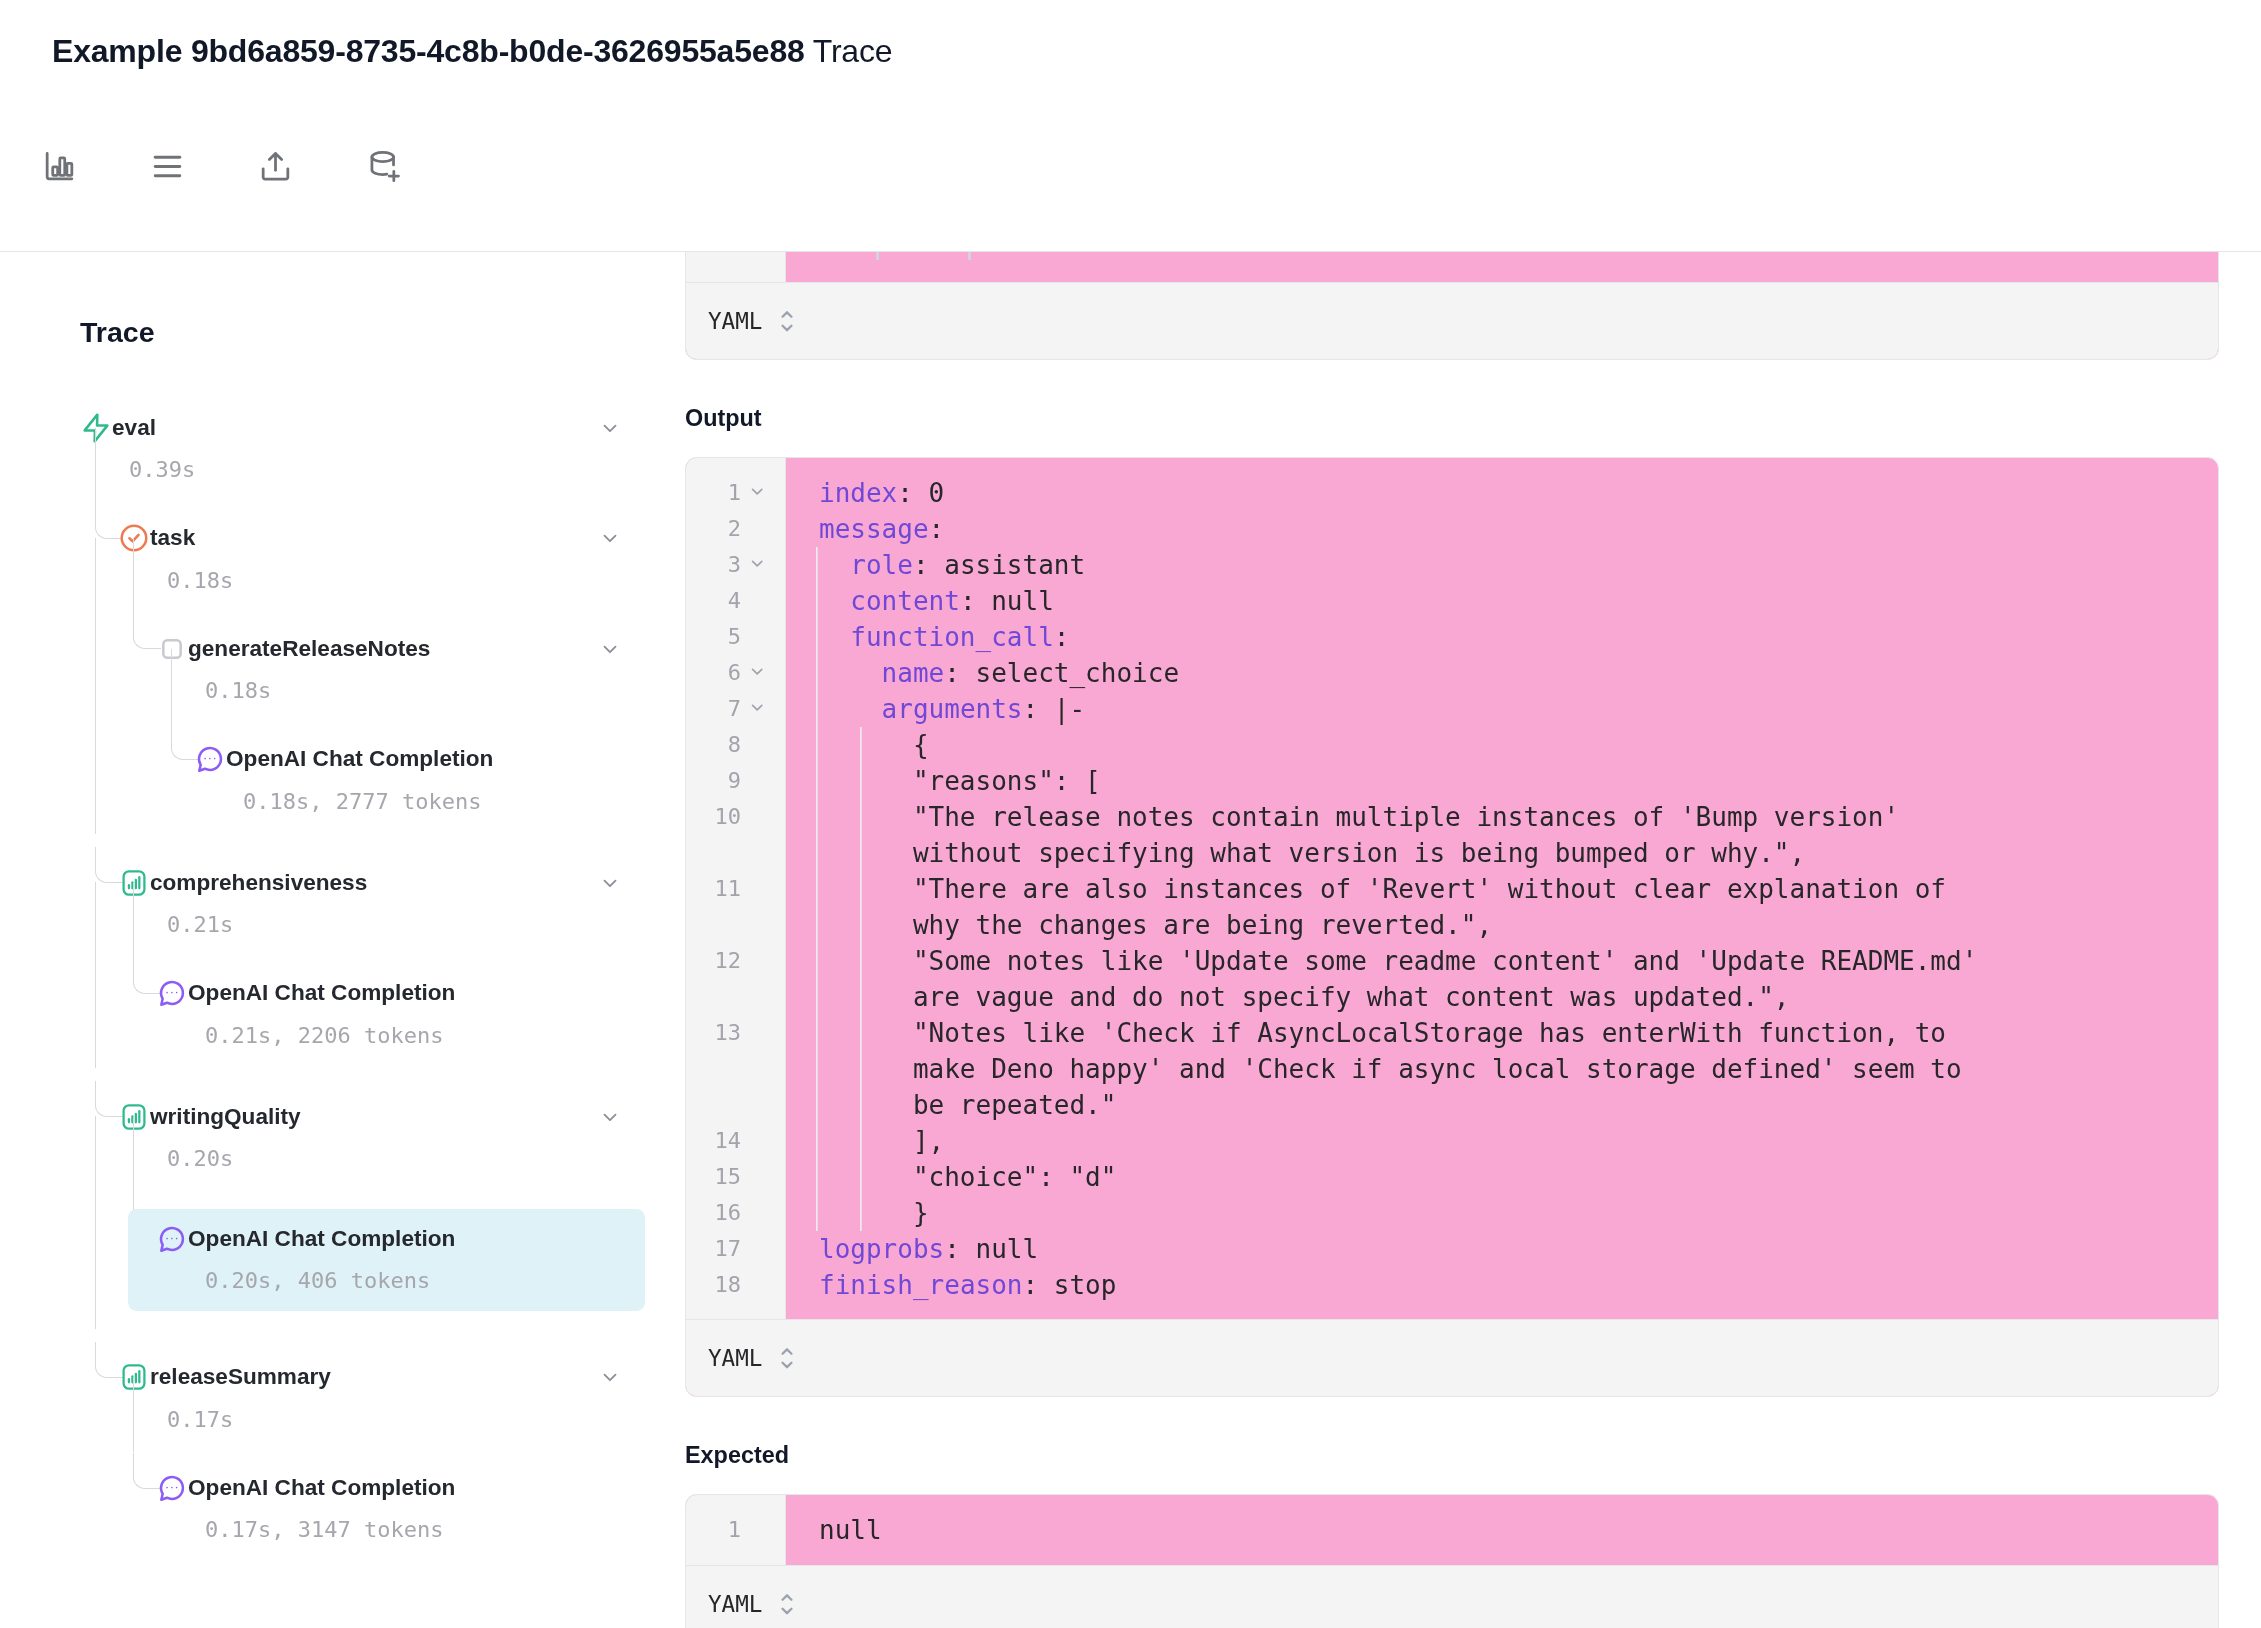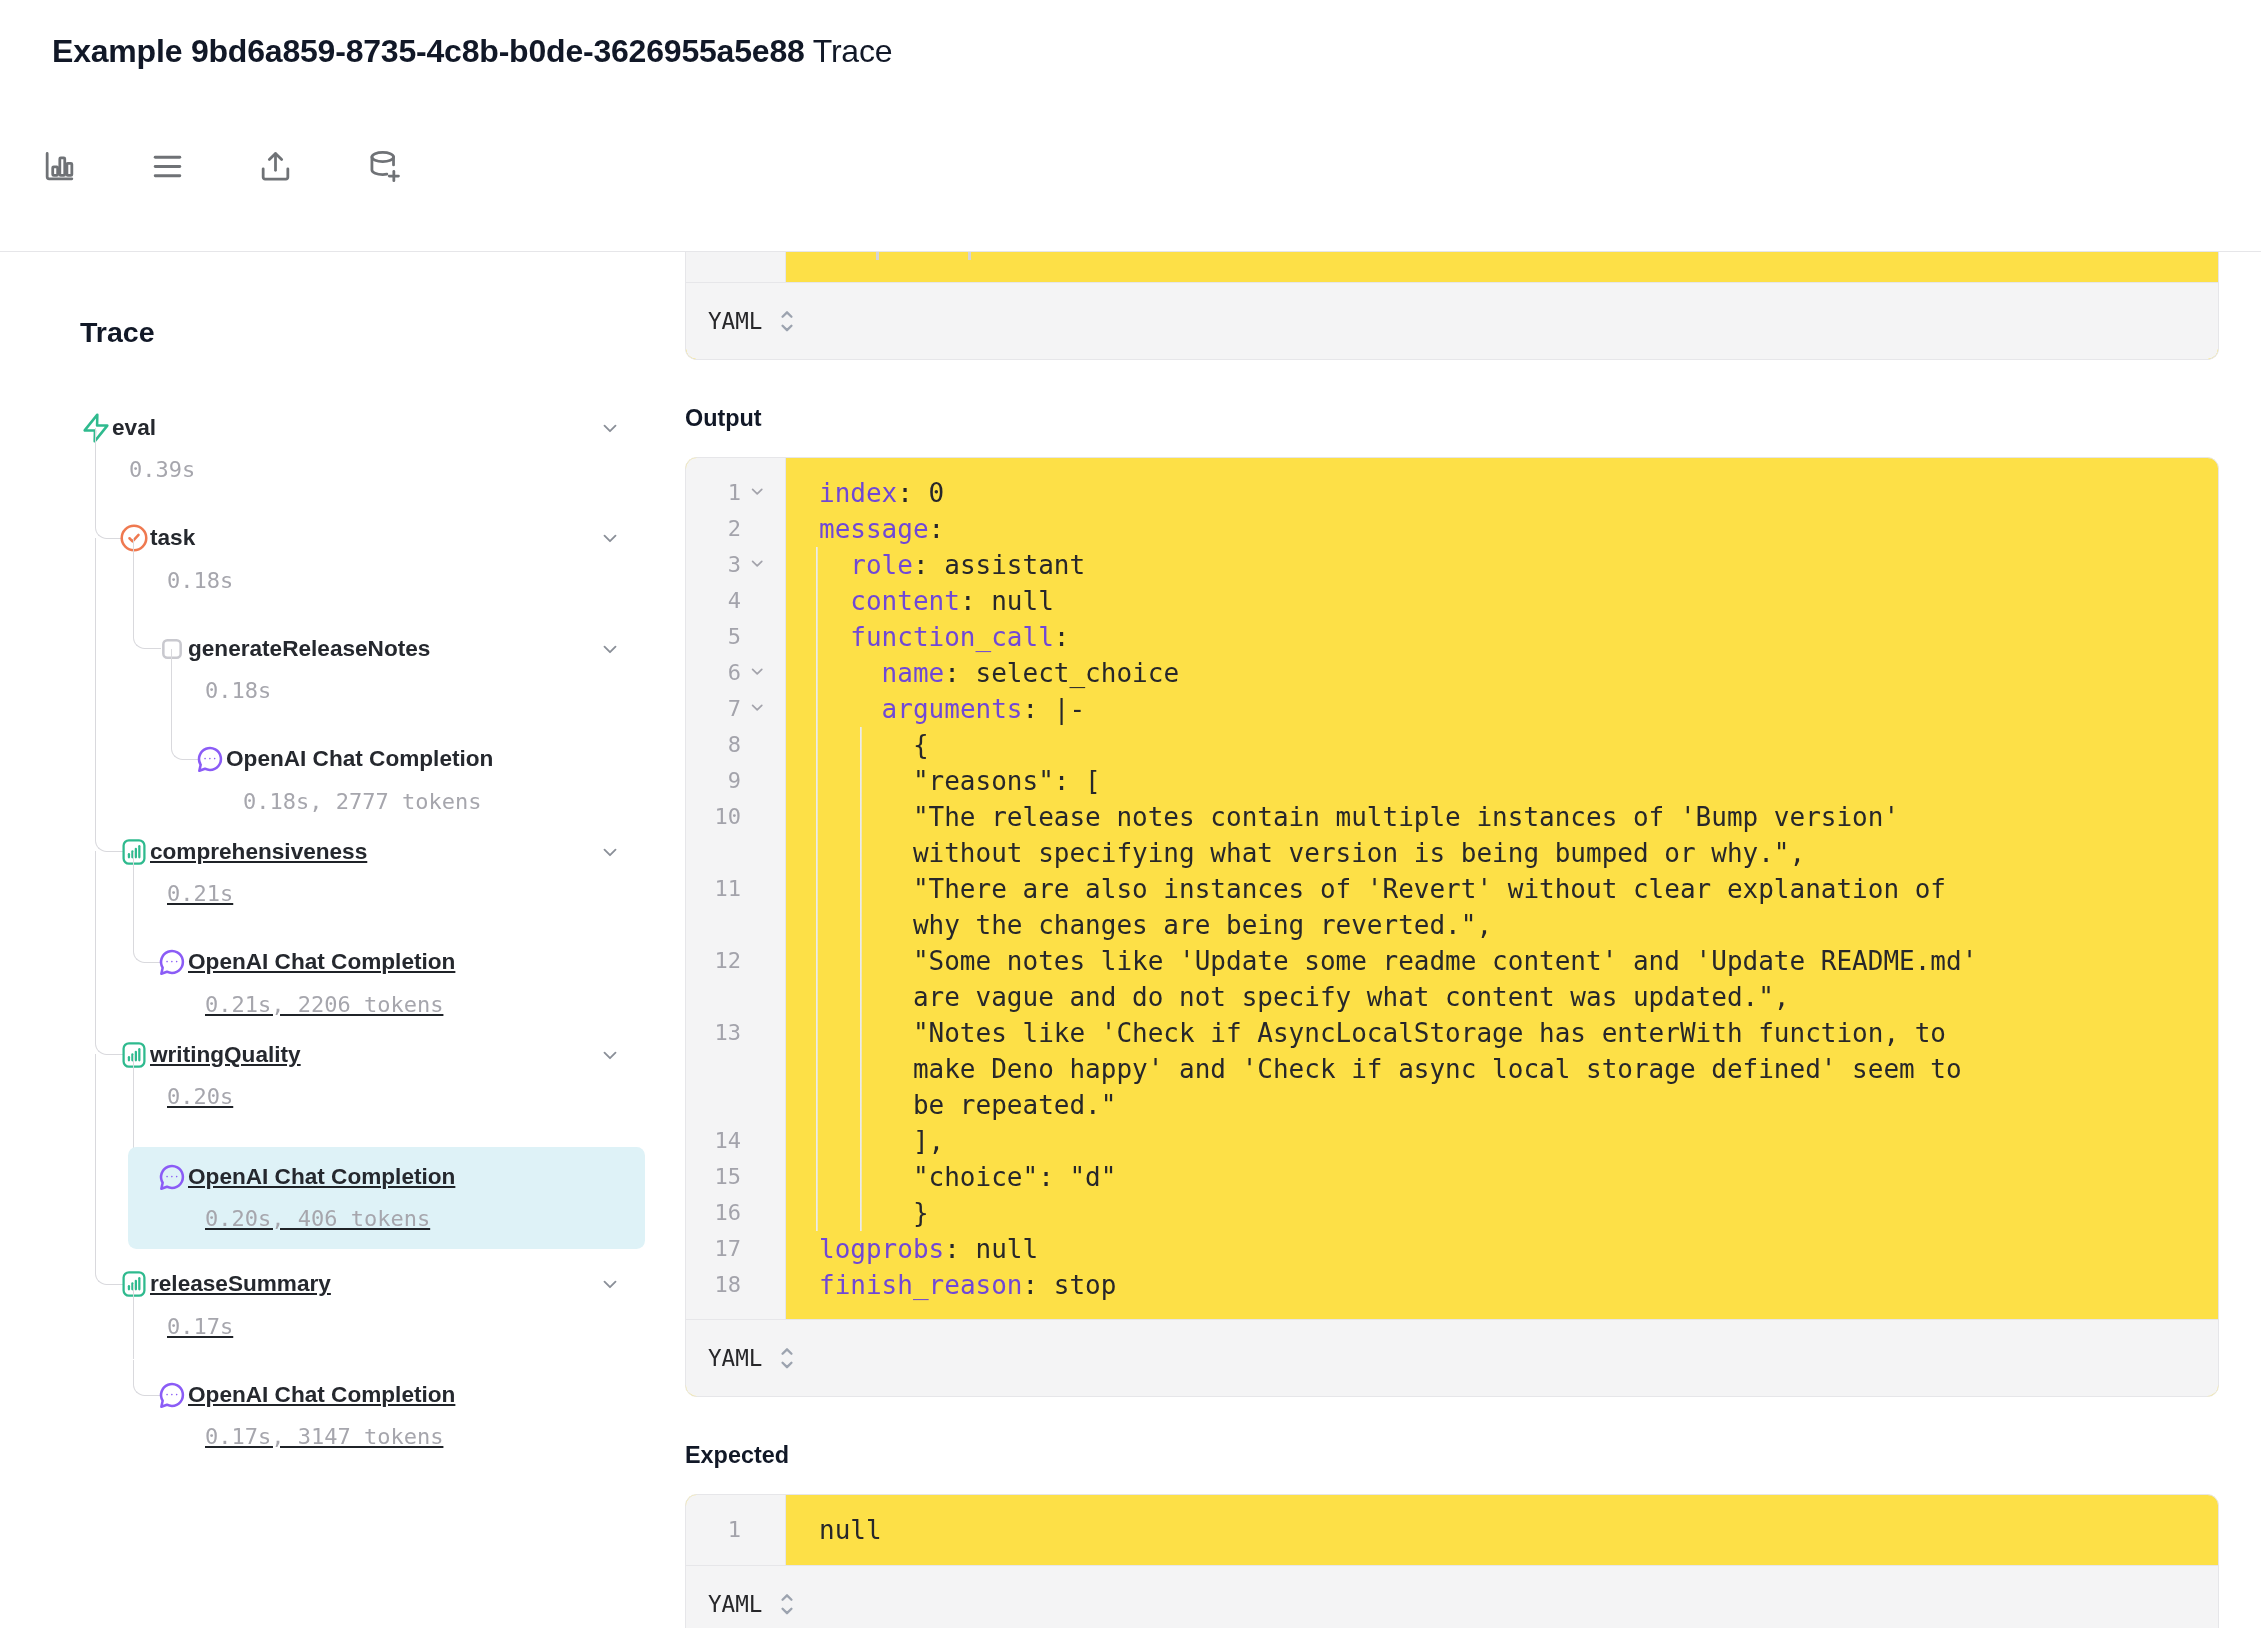--- a/index.html
+++ b/index.html
@@ -20,40 +20,40 @@
 
   
   .content { display:flex; align-items:flex-start; }
   .sidebar { width:685px; flex:none; padding:64px 0 0 80px; }
   .sidebar h2 { margin:0 0 60px 0; font-size:28.5px; font-weight:700; color:#111827; }
 
   
   .tree { position:relative; width:544px; }
   .node { position:relative; }
   .kids { position:relative; margin-left:38px; padding-top:35px; }
-  .kids > .node + .node { margin-top:17px;text-decoration:underline; }
+  .kids > .node + .node { margin-top:48px; }
   .kids::before { content:""; position:absolute; left:-22.6px; top:-57px; height:75px; border-left:1.7px solid #d9d9dd; }
   .kids > .node::before { content:""; position:absolute; left:-22.6px; top:-16.7px; width:27px; height:35px;
       border-left:1.7px solid #d9d9dd; border-bottom:1.7px solid #d9d9dd; border-bottom-left-radius:11.7px; }
   .kids > .node.snode::before { height:47px; }
   .kids > .node:not(:last-child)::after { content:""; position:absolute; left:-22.6px; top:18.4px; height:100%; border-left:1.7px solid #d9d9dd; }
   .nbody { position:relative; }
   .nbody.selected { background:#def2f7; border-radius:8.4px; margin-left:-28.5px; padding:11.7px 0 15px 28.5px; width:517px; }
   .nrow { display:flex; align-items:center; gap:0; height:37px; cursor:pointer; }
   .ticon { width:32px; height:32px; flex:none; display:flex; align-items:center; justify-content:center; }
   .ticon svg { width:32px; height:32px; }
   .nlabel { font-size:22.6px; font-weight:600; color:#25282e; white-space:nowrap; }
   .nchev { margin-left:auto; margin-right:3.3px; color:#8a8f98; display:flex; cursor:pointer; }
   .nchev svg { width:22px; height:22px; }
   .ndur { margin-top:10px; padding-left:49px; height:28.5px; line-height:28.5px;
       font-family:"DejaVu Sans Mono", monospace; font-size:22px; color:#a6a6ad; white-space:nowrap; }
 
   
   .main { flex:1; padding-right:42px; min-width:0; }
-  .panel { border:1.7px solid #e6e6e9; border-radius:11.7px; overflow:hidden; background:#fde047; }
+  .panel { border:1.7px solid #e6e6e9; border-radius:11.7px; overflow:hidden; background:#f9a8d4; }
   .panel.top-clip { border-top:none; border-radius:0 0 11.7px 11.7px; }
   .stub { display:flex; height:30px; }
   .stub-gutter { width:100px; flex:none; background:#f4f4f5; border-right:1.7px solid #e6e6e9; }
   .stub-body { flex:1; position:relative; }
   .stub-mark { position:absolute; top:0; width:2.5px; height:7.5px; background:#d4d4d8; }
   .yamlbar { display:flex; align-items:center; gap:13.4px; height:77px; padding:0 0 0 22px;
       background:#f4f4f5; border-top:1.7px solid #e6e6e9; cursor:pointer; }
   .yamlbar .ytext { font-family:"DejaVu Sans Mono", monospace; font-size:22.6px; color:#27272a; }
   .yamlbar .updown { color:#9ca3af; display:flex; }
   .yamlbar .updown svg { width:22px; height:28.5px; }

